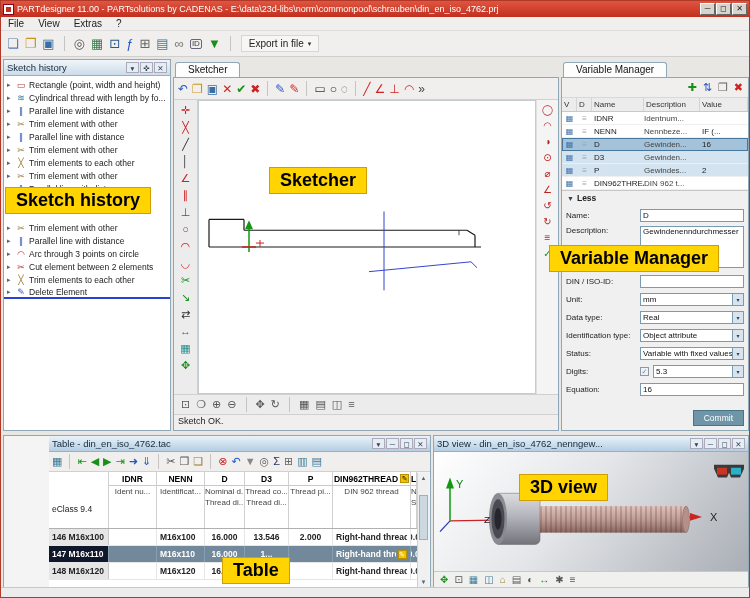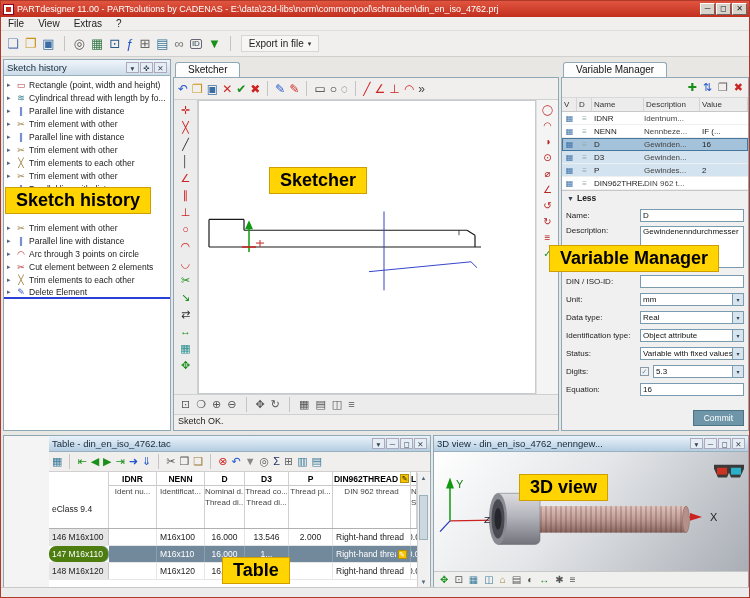--- a/index.html
+++ b/index.html
@@ -95,25 +95,25 @@
   .ttoolbar .tbi { padding:0 2px; height:18px; } .ttoolbar .ic { font-size:11px; }
   .tgrid { flex:1; background:#fff; position:relative; overflow:hidden; margin-right:13px; --tcols:60px 48px 48px 40px 44px 44px 78px 1fr; }
   .thead { display:grid; grid-template-columns:var(--tcols); border-bottom:1px solid #b0b0b0; height:57px; }
   .corner { border-right:1px solid #d0d0d0; position:relative; font-size:8.5px; color:#222; }
   .corner .eclass { position:absolute; left:3px; top:32px; }
   .hcol { border-right:1px solid #d0d0d0; font-size:8.5px; text-align:center; overflow:hidden; }
   .hname { font-weight:bold; border-bottom:1px solid #c8c8c8; height:14px; display:flex; align-items:center; justify-content:center; gap:2px; white-space:nowrap; }
   .hsub { font-size:8px; color:#444; line-height:11px; white-space:nowrap; }
   .editbadge { background:#f5c400; font-size:7px; width:9px; height:9px; line-height:8px; display:inline-block; border:1px solid #b89000; flex-shrink:0; }
   .trow { display:grid; grid-template-columns:var(--tcols); height:17px; font-size:8.5px; border-bottom:1px solid #e6e6e6; color:#222; }
-  .cell { border-right:1px solid #e6e6e6; display:flex; align-items:center; padding:0 3px; white-space:nowrap; overflow:hidden; gap:2px; }
+  .cell { border-right:1px solid #e6e6e6; display:flex; align-items:center; padding:0 3px; white-space:nowrap; overflow:hidden; gap:2px;font-weight:bold; }
   .cell.rowhdr { background:#e6e6e6; border-right:1px solid #c8c8c8; }
   .cell.num { justify-content:center; }
   .trow.sel .cell { background:#72889b; color:#fff; border-color:#86a0b2; }
-  .trow.sel .cell.rowhdr { background:#4d7c0f;border-radius:7px; }
+  .trow.sel .cell.rowhdr { background:#0f172a; }
   .vscroll { position:absolute; right:1px; top:37px; bottom:1px; width:12px; background:#f0f0f0; border-left:1px solid #d0d0d0; font-size:6px; color:#567; text-align:center; }
   .vthumb { position:absolute; left:1px; right:1px; top:22px; height:45px; background:#ccd8e0; border:1px solid #9ab0bd; }
   .varr { height:10px; line-height:10px; }
   .varr.dn { position:absolute; bottom:0; left:0; right:0; }
 
   
   .view3d { left:432px; top:434px; width:316px; height:154px; display:flex; flex-direction:column; }
   .v3dcanvas { flex:1; position:relative; background:linear-gradient(130deg,#ffffff 0%,#e3e5e8 45%,#a9aeb5 100%); overflow:hidden; }
   .v3dcanvas svg { position:absolute; inset:0; width:100%; height:100%; }
   .v3dtools { height:17px; display:flex; align-items:center; padding:0 3px; background:rgba(240,240,238,.9); border-top:1px solid #c8c8c8; }

